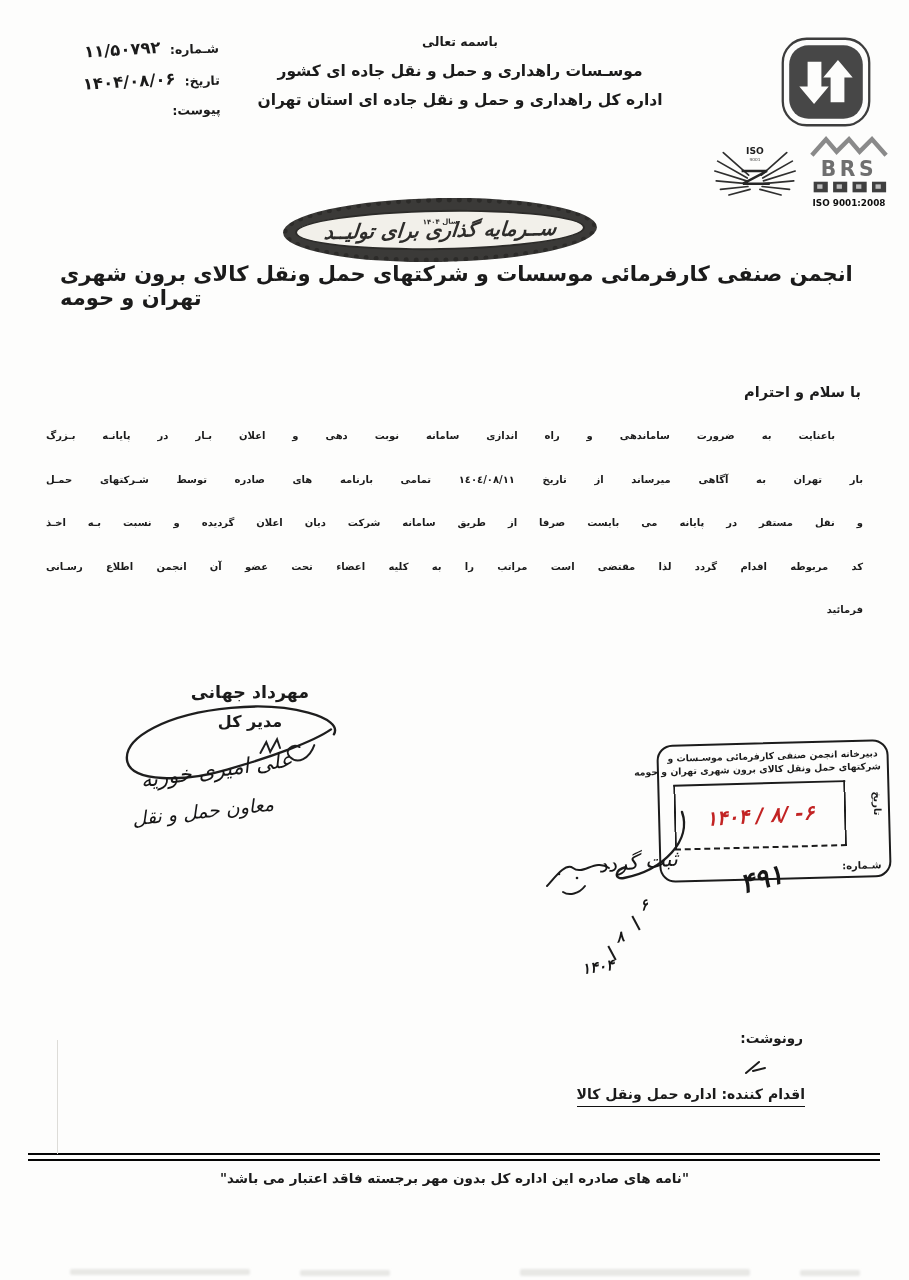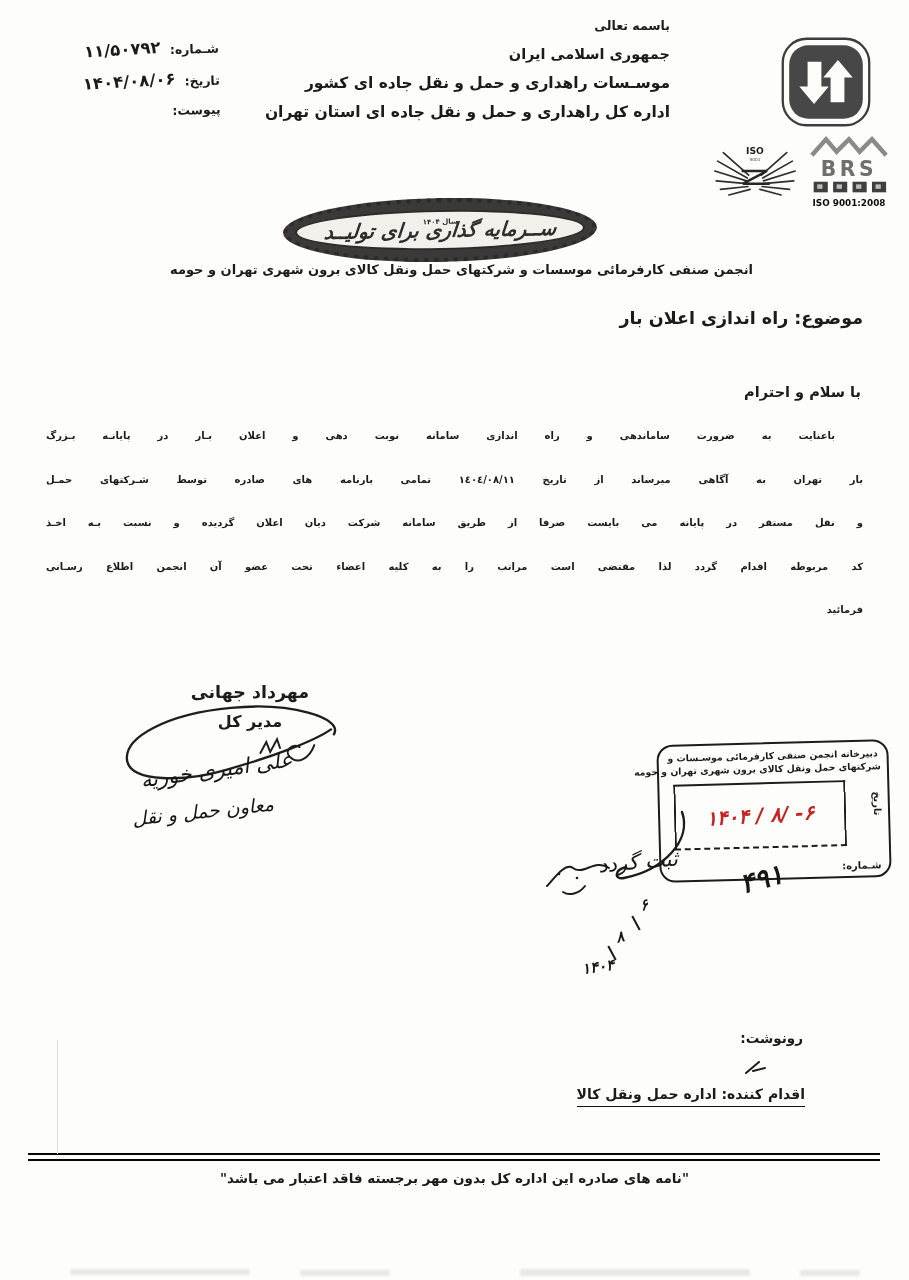--- a/index.html
+++ b/index.html
@@ -7,39 +7,39 @@
   body { font-family:"DejaVu Sans", sans-serif; background:#ffffff; color:#1b1b1b; overflow:hidden; }
   .page { position:relative; width:909px; height:1280px; background:#fdfdfc; direction:rtl; }
 
   
   .meta { position:absolute; left:42px; top:40px; width:178px; transform:rotate(-1.5deg); }
   .meta-row { display:flex; direction:rtl; align-items:baseline; gap:9px; margin-bottom:13px; }
   .meta-label { font-size:12.5px; font-weight:bold; }
   .meta-value { font-size:16.5px; font-weight:bold; direction:ltr; unicode-bidi:bidi-override; letter-spacing:.5px; transform:rotate(-2deg); }
 
   
-  .header { position:absolute; left:250px; top:18px; width:420px; }
+  .header { position:absolute; left:250px; top:34px; width:420px; text-align:center; }
   .header div { font-weight:bold; }
   .h-bismillah { font-size:12.5px; margin-bottom:13px; }
   .h-line { font-size:14.5px; margin-bottom:12px; }
   .h-line-lg { font-size:15.5px; margin-bottom:11px; }
 
   
   .org-logo { position:absolute; left:778px; top:36px; width:96px; height:92px; }
   .iso-logo { position:absolute; left:708px; top:140px; width:94px; height:62px; }
   .brs-logo { position:absolute; left:806px; top:134px; width:86px; height:76px; }
 
   
   .seal { position:absolute; left:283px; top:198px; width:314px; height:64px; background:#3b3a38; border-radius:50%; border:5px dotted #2c2b29; transform:rotate(-1deg); }
   .seal-inner { position:absolute; inset:7px; background:#f2f0ea; border:2px solid #2c2b29; border-radius:50%; display:flex; align-items:center; justify-content:center; }
   .seal-text { font-size:20px; font-weight:bold; font-style:italic; color:#2e2d2b; transform:skewX(-6deg); white-space:nowrap; }
   .seal-year { position:absolute; top:6px; left:44%; font-size:7px; font-weight:bold; color:#2e2d2b; }
 
   
-  .recipient { position:absolute; right:46px; left:60px; top:262px; font-size:13px; font-weight:bold; text-align:center; }
+  .recipient { position:absolute; right:46px; left:60px; top:262px; font-size:21px; font-weight:bold; text-align:left; }
   .subject   { position:absolute; right:46px; top:308px; font-size:17.5px; font-weight:bold; }
   .salutation{ position:absolute; right:48px; top:384px; font-size:14.5px; font-weight:bold; }
   .body-text { position:absolute; right:46px; left:46px; top:414px; }
   .body-line { font-size:10px; font-weight:bold; height:43.5px; line-height:43.5px; text-align:justify; text-align-last:justify; white-space:nowrap; }
   .body-line.first { padding-right:28px; }
   .body-line.last { text-align-last:right; }
 
   
   .sig-name  { position:absolute; left:150px; top:682px; width:200px; text-align:center; font-size:17.5px; font-weight:bold; }
   .sig-title { position:absolute; left:150px; top:712px; width:200px; text-align:center; font-size:16px; font-weight:bold; }
@@ -88,21 +88,20 @@
       <span class="meta-label">تاریخ:</span>
       <span class="meta-value">۱۴۰۴/۰۸/۰۶</span>
     </div>
     <div class="meta-row">
       <span class="meta-label">پیوست:</span>
     </div>
   </div>
 
   <div class="header">
     <div class="h-bismillah">باسمه تعالی</div>
-    <div class="h-line">جمهوری اسلامی ایران</div>
     <div class="h-line-lg">موسـسات راهداری و حمل و نقل جاده ای کشور</div>
     <div class="h-line-lg">اداره کل راهداری و حمل و نقل جاده ای استان تهران</div>
   </div>
 
   <svg class="org-logo" viewBox="0 0 100 100">
     <rect x="3" y="3" width="94" height="94" rx="26" fill="none" stroke="#3d3d3d" stroke-width="2.5"></rect>
     <rect x="10" y="10" width="80" height="80" rx="21" fill="#474747"></rect>
     <path d="M30 28 H45 V55 H53 L37 74 L21 55 H30 Z" fill="#fdfdfc"></path>
     <path d="M55 72 V45 H47 L63 26 L79 45 H70 V72 Z" fill="#fdfdfc"></path>
   </svg>
@@ -144,21 +143,20 @@
   </svg>
 
   <div class="seal">
     <div class="seal-inner">
       <span class="seal-year">سال ۱۴۰۴</span>
       <span class="seal-text">ســرمایه گذاری برای تولیــد</span>
     </div>
   </div>
 
   <div class="recipient">انجمن صنفی کارفرمائی موسسات و شرکتهای حمل ونقل کالای برون شهری تهران و حومه</div>
-  <div class="subject">موضوع: راه اندازی اعلان بار</div>
 
   <div class="salutation">با سلام و احترام</div>
   <div class="body-text">
     <div class="body-line first">باعنایت به ضرورت ساماندهی و راه اندازی سامانه نوبت دهی و اعلان بـار در پایانـه بـزرگ</div>
     <div class="body-line">بار تهران به آگاهی میرساند از تاریخ ١٤٠٤/٠٨/١١ تمامی بارنامه های صادره توسط شـرکتهای حمـل</div>
     <div class="body-line">و نقل مستقر در پایانه می بایست صرفا از طریق سامانه شرکت دیان اعلان گردیده و نسبت بـه اخـذ</div>
     <div class="body-line">کد مربوطه اقدام گردد لذا مقتضی است مراتب را به کلیه اعضاء تحت عضو آن انجمن اطلاع رسـانی</div>
     <div class="body-line last">فرمائید</div>
   </div>
 

